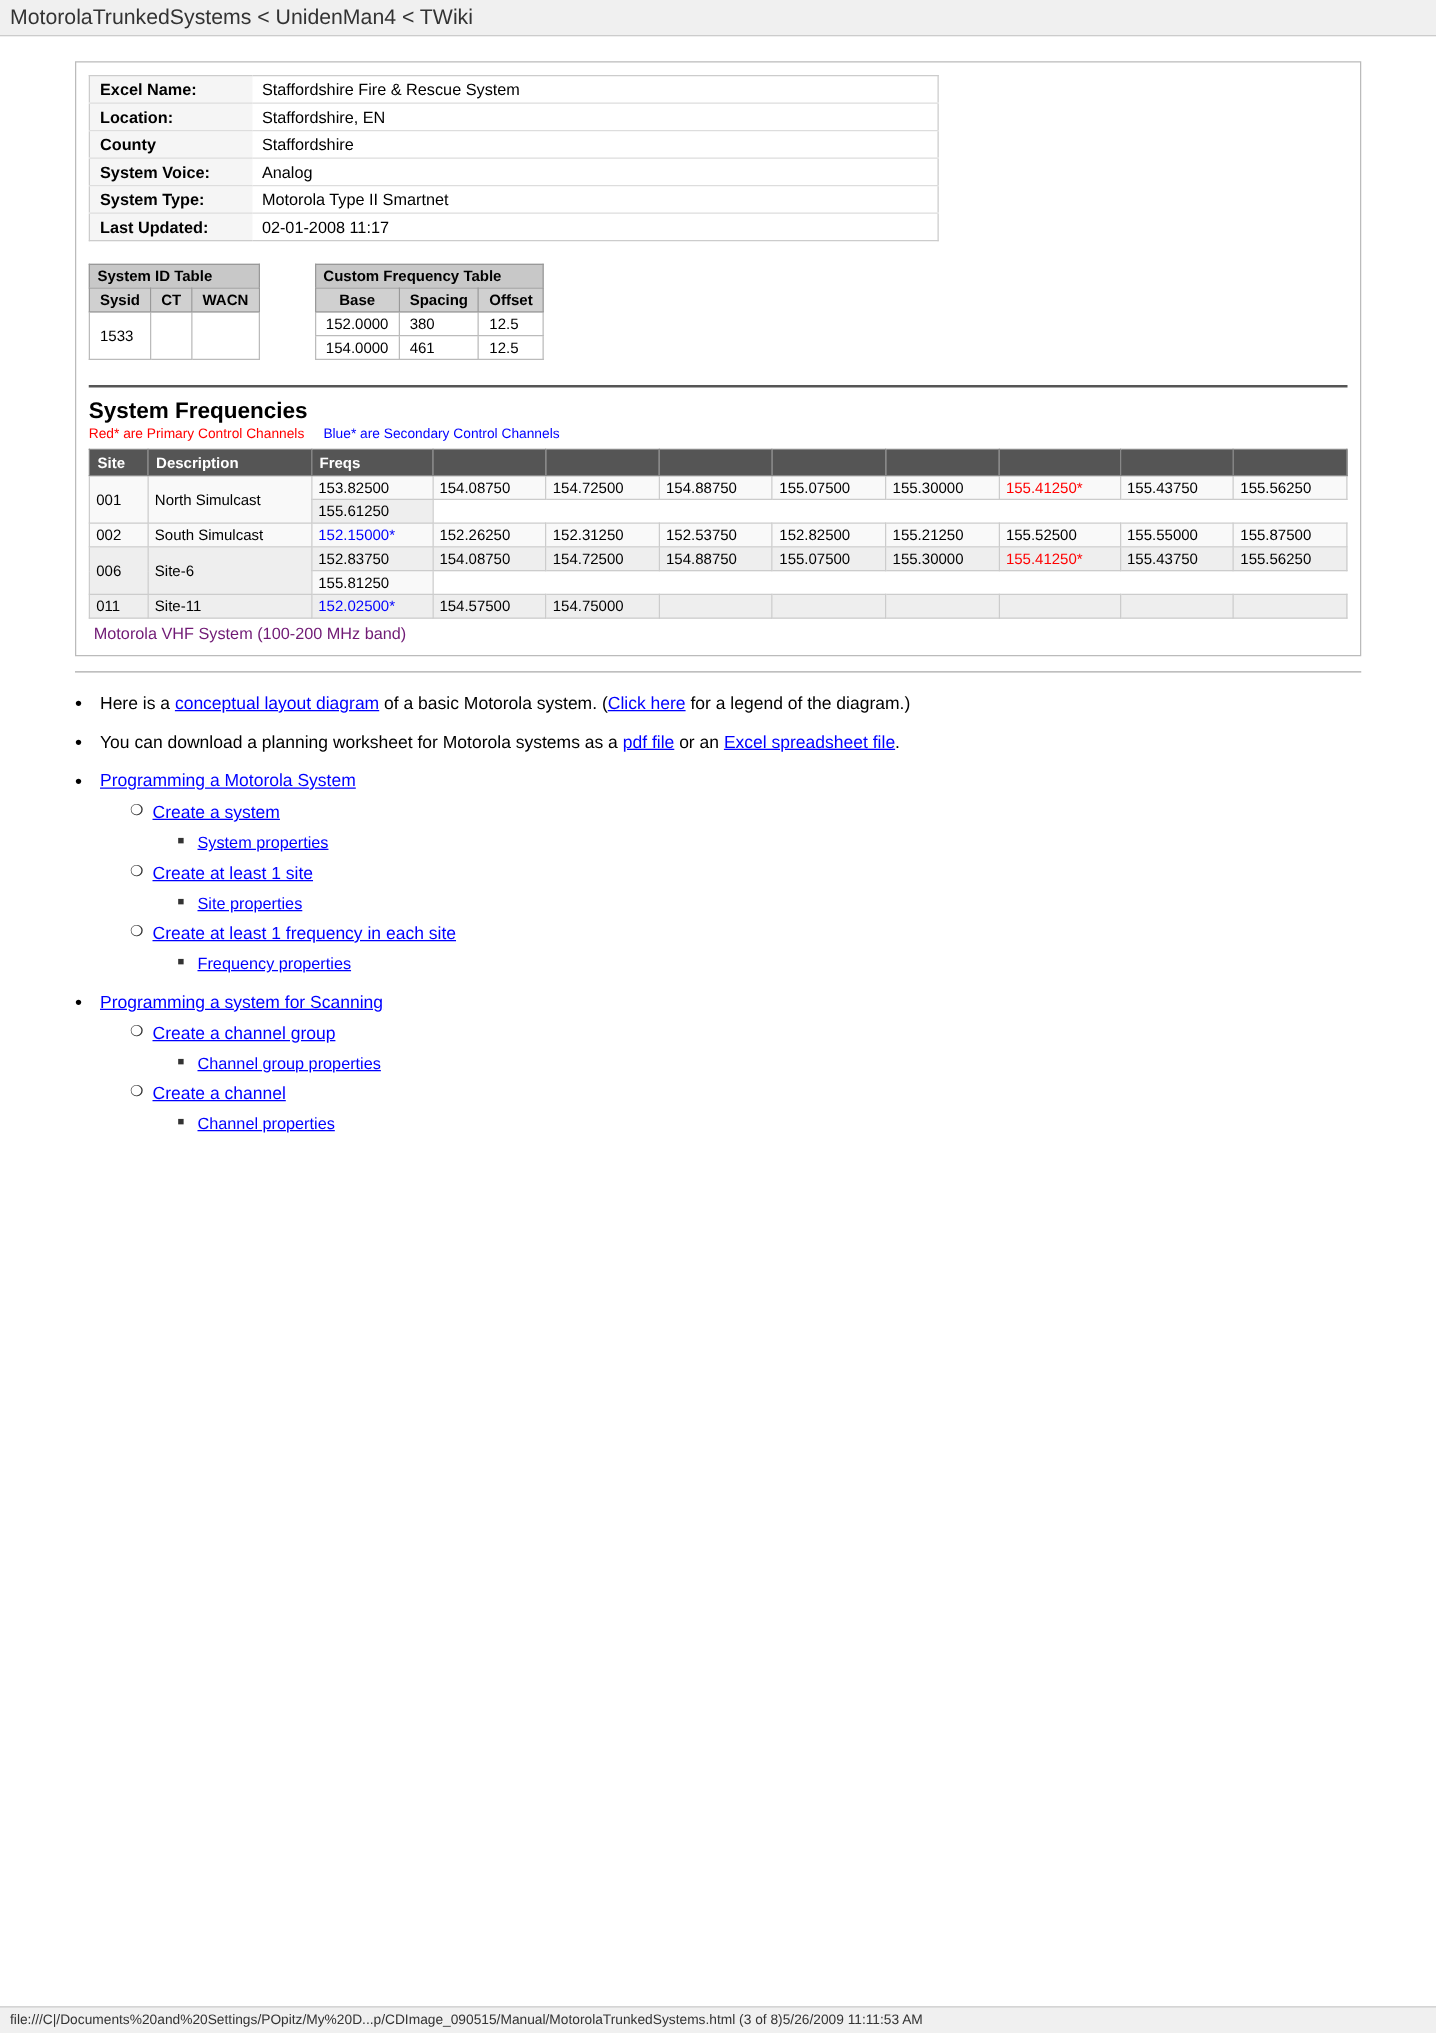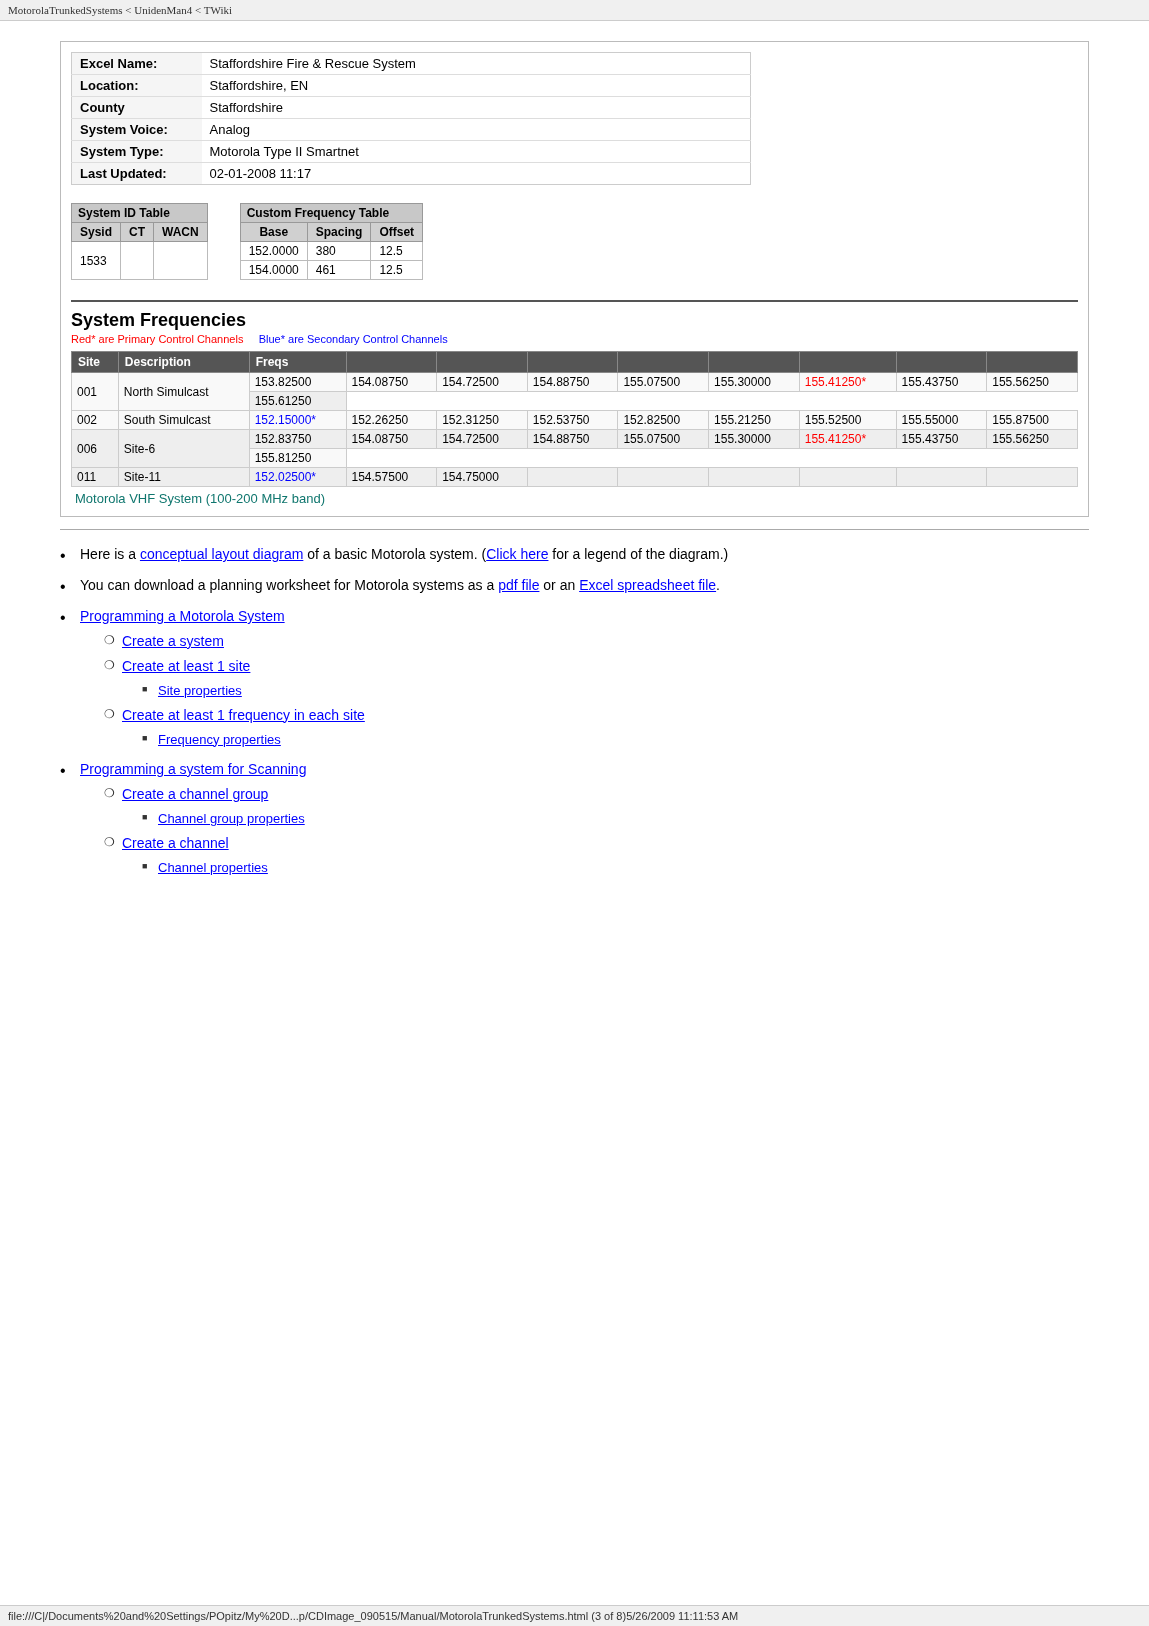--- a/index.html
+++ b/index.html
@@ -5,26 +5,25 @@
     * { margin: 0; padding: 0; box-sizing: border-box; }
     body {
       font-family: Arial, sans-serif;
       font-size: 13px;
       background: #fff;
       color: #000;
       width: 1149px;
       min-height: 1626px;
     }
     #top-bar {
-      font-size: 11px;
+      font-size: 17px;
       color: #333;
       padding: 4px 8px;
       border-bottom: 1px solid #ccc;
       background: #f0f0f0;
-      font-family: Liberation Serif, serif;
     }
     #content {
       padding: 20px 60px;
     }
     .system-info-table {
       border-collapse: collapse;
       width: 680px;
       margin-bottom: 18px;
       border: 1px solid #ccc;
     }
@@ -38,21 +37,21 @@
       font-weight: bold;
       white-space: nowrap;
       background: #f5f5f5;
       width: 130px;
     }
     .system-info-table tr:last-child td {
       border-bottom: none;
     }
     .small-tables-row {
       display: flex;
-      gap: 32px;
+      gap: 44px;
       margin-bottom: 18px;
     }
     .inner-table {
       border-collapse: collapse;
       font-size: 12px;
     }
     .inner-table th {
       background: #d0d0d0;
       border: 1px solid #999;
       padding: 2px 8px;
@@ -174,21 +173,21 @@
       color: #333;
       padding: 4px 8px;
     }
     .outer-box {
       border: 1px solid #bbb;
       padding: 10px;
       margin-bottom: 0;
     }
     .motorola-caption {
       font-size: 13px;
-      color: #0f766e;
+      color: #701a75;
       padding: 4px 0 0 4px;
     }
     .separator-hr {
       border: none;
       border-top: 1px solid #aaa;
       margin: 12px 0;
     }
   </style>
 </head>
 <body>
@@ -363,21 +362,23 @@
 
   <hr class="separator-hr">
 
   <ul class="bullet-list" id="bullets-list">
       <li>Here is a <a href="#">conceptual layout diagram</a> of a basic Motorola system. (<a href="#">Click here</a> for a legend of the diagram.)</li>
       <li>You can download a planning worksheet for Motorola systems as a <a href="#">pdf file</a> or an <a href="#">Excel spreadsheet file</a>.</li>
     </ul>
 
   <ul class="bullet-list" id="nav-list" style="margin-top:10px;">
       <li><a href="#">Programming a Motorola System</a><ul class="sub-list">
-          <li><a href="#">Create a system</a></li>
+          <li><a href="#">Create a system</a><ul class="sub-sub-list">
+              <li><a href="#">System properties</a></li>
+            </ul></li>
           <li><a href="#">Create at least 1 site</a><ul class="sub-sub-list">
               <li><a href="#">Site properties</a></li>
             </ul></li>
           <li><a href="#">Create at least 1 frequency in each site</a><ul class="sub-sub-list">
               <li><a href="#">Frequency properties</a></li>
             </ul></li>
         </ul></li>
       <li><a href="#">Programming a system for Scanning</a><ul class="sub-list">
           <li><a href="#">Create a channel group</a><ul class="sub-sub-list">
               <li><a href="#">Channel group properties</a></li>

